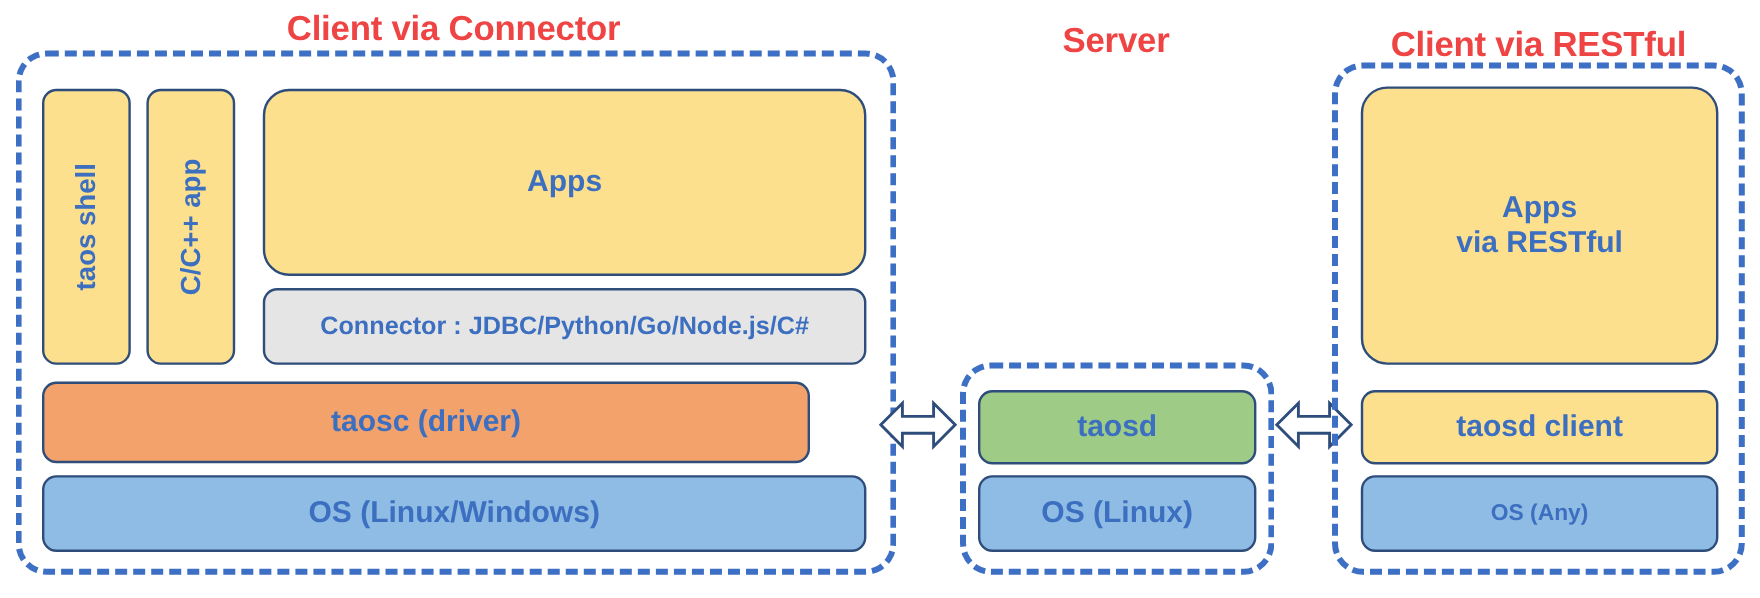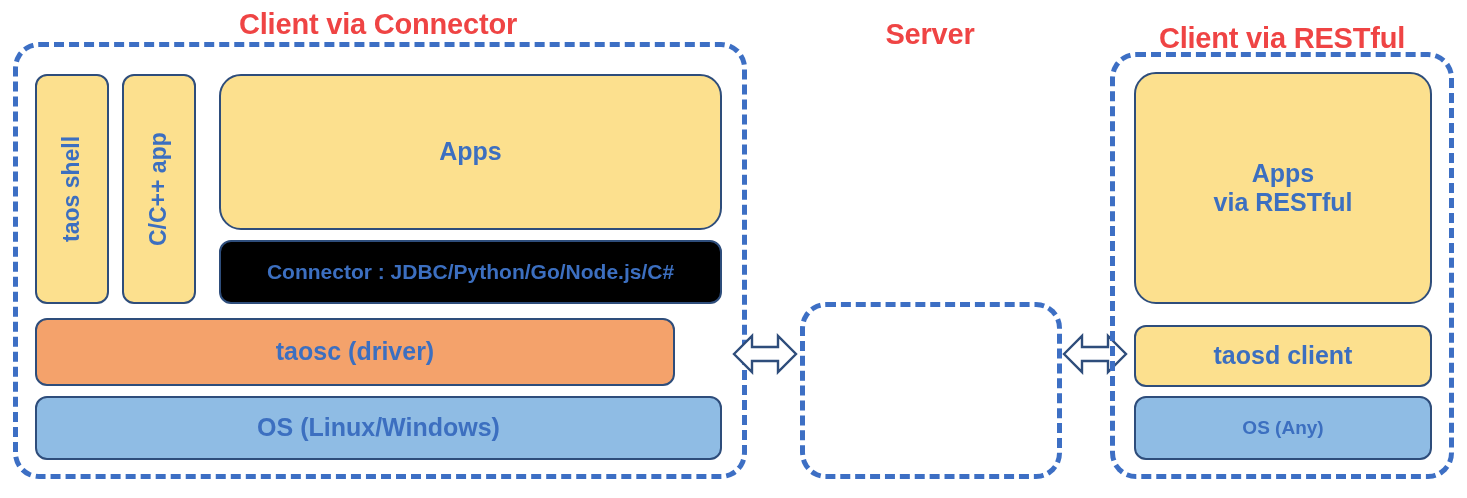--- a/index.html
+++ b/index.html
@@ -50,21 +50,21 @@
     border-radius: 12px;
     display: flex;
     align-items: center;
     justify-content: center;
     text-align: center;
     font-weight: bold;
     color: #3C6FC0;
     line-height: 1.18;
   }
   .node.fill-yellow { background: #FCE08E; }
-  .node.fill-grey   { background: #000000; }
+  .node.fill-grey   { background: #e5e5e5; }
   .node.fill-orange { background: #F4A26B; }
   .node.fill-blue   { background: #8FBCE4; }
   .node.fill-green  { background: #9ECB86; }
 
   .node.vertical {
     writing-mode: vertical-rl;
     transform: rotate(180deg);
   }
 
   
@@ -99,21 +99,23 @@
   <div class="node fill-blue" style="left:35px; top:396px; width:687px; height:64px; font-size:25px;">OS (Linux/Windows)</div>
 
   <div class="arrow" style="left:732px; top:330px;">
     <svg width="66" height="48" viewBox="0 0 66 48">
       <polygon points="2,24 20,6 20,17 46,17 46,6 64,24 46,42 46,31 20,31 20,42" fill="#FFFFFF" stroke="#2E4D7B" stroke-width="2.4" stroke-linejoin="miter"></polygon>
     </svg>
   </div>
 
   <div class="panel" style="left:800px; top:302px; width:262px; height:177px;"></div>
 
+  <div class="node fill-green" style="left:815px; top:325px; width:232px; height:62px; font-size:25px;">taosd</div>
 
+  <div class="node fill-blue" style="left:815px; top:396px; width:232px; height:64px; font-size:25px;">OS (Linux)</div>
 
   <div class="arrow" style="left:1062px; top:330px;">
     <svg width="66" height="48" viewBox="0 0 66 48">
       <polygon points="2,24 20,6 20,17 46,17 46,6 64,24 46,42 46,31 20,31 20,42" fill="#FFFFFF" stroke="#2E4D7B" stroke-width="2.4" stroke-linejoin="miter"></polygon>
     </svg>
   </div>
 
   <div class="panel" style="left:1110px; top:52px; width:344px; height:427px;"></div>
 
   <div class="node fill-yellow" style="left:1134px; top:72px; width:298px; height:232px; font-size:25px; border-radius:22px; flex-direction:column;">

